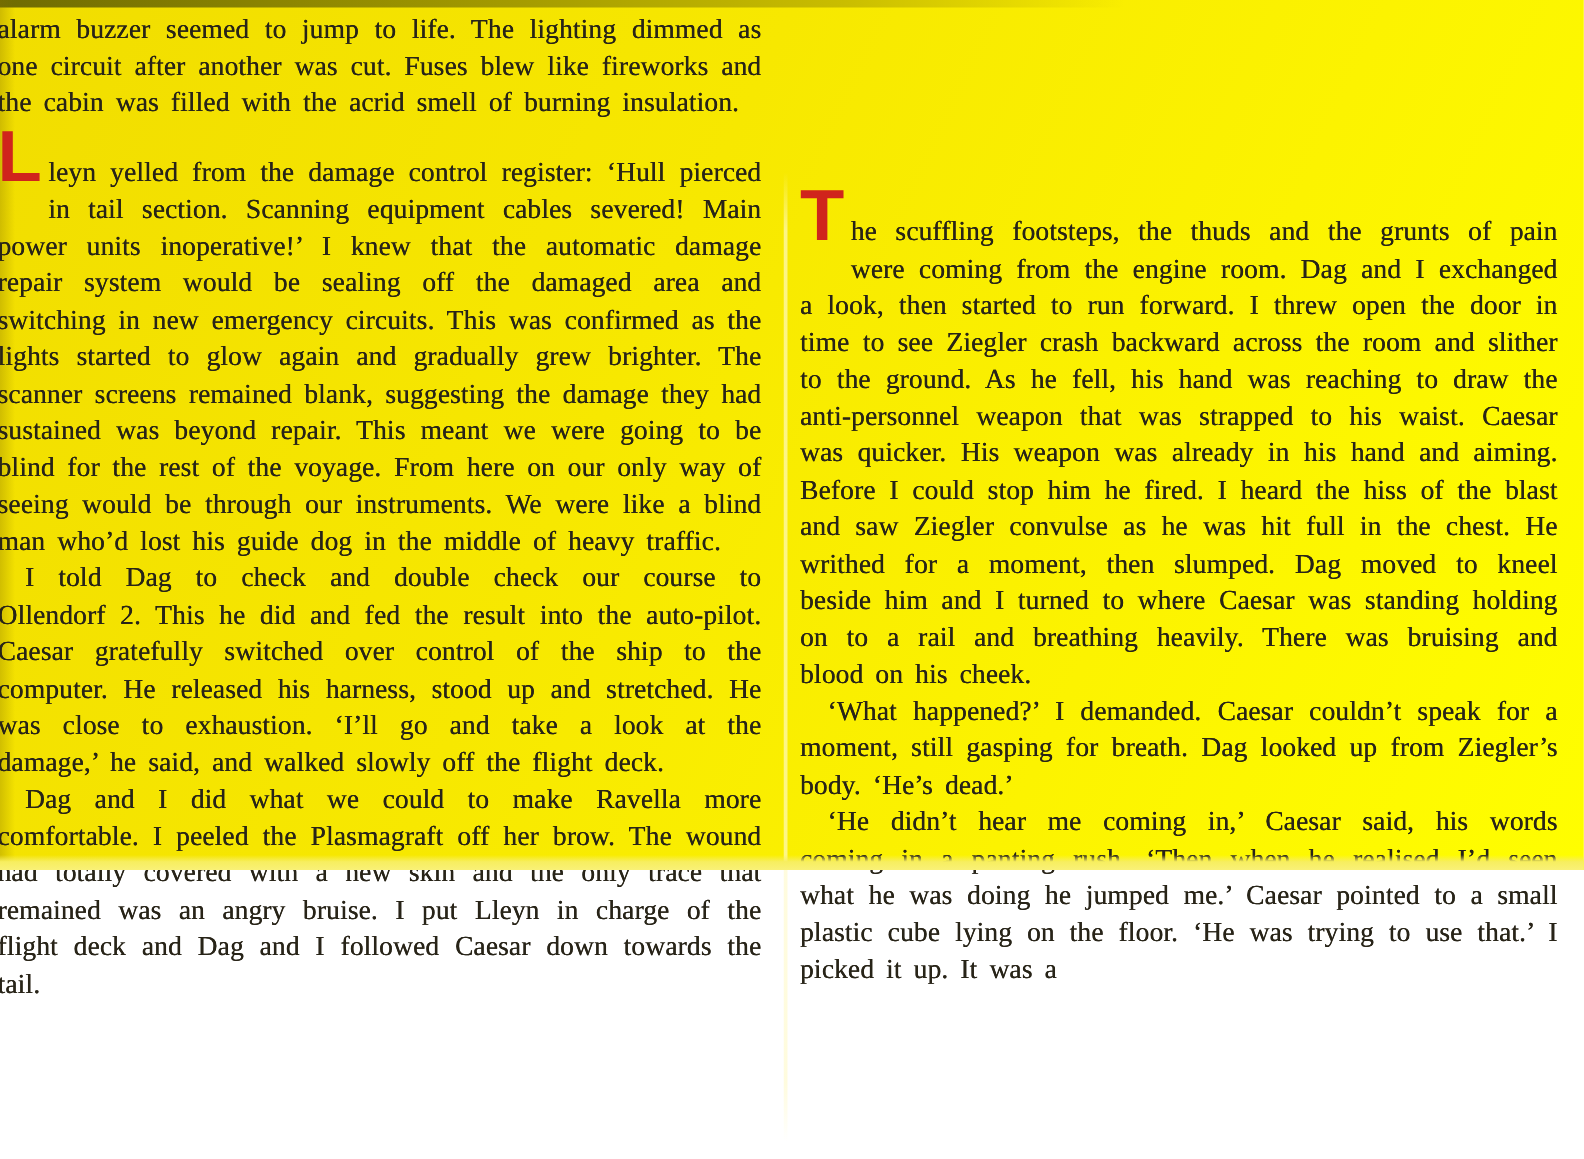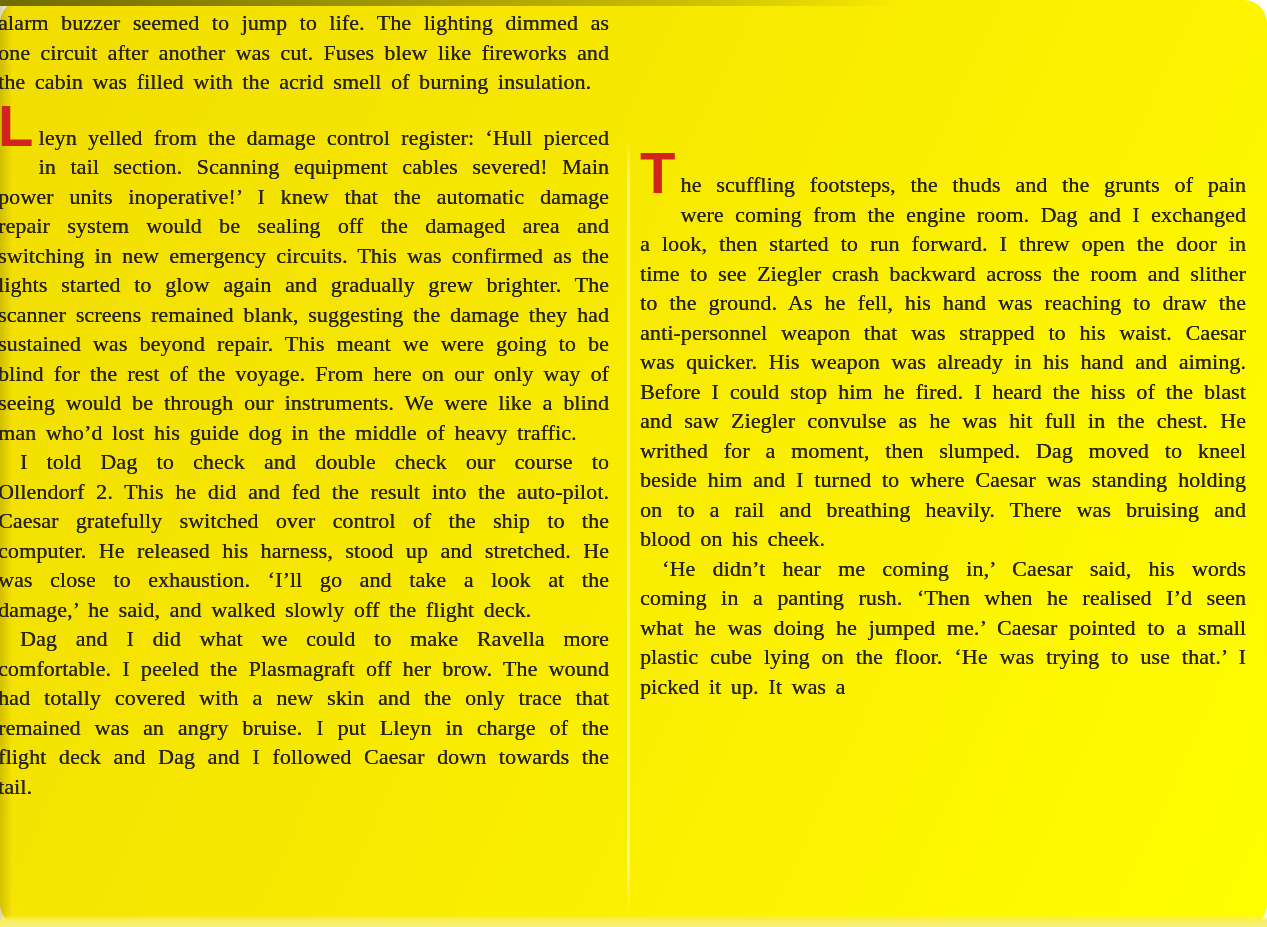--- a/index.html
+++ b/index.html
@@ -6,23 +6,22 @@
     margin: 0;
     padding: 0;
     width: 1267px;
     height: 927px;
     overflow: hidden;
   }
   .page {
     position: absolute;
     inset: 0;
     width: 1267px;
-    height: 927px;
+    height: 696px;
     background: linear-gradient(115deg, #f1dd00 0%, #f7e800 40%, #fcf300 70%, #fffe00 100%);
-    border-radius: 23px;
   }
   
   .top-edge {
     position: absolute;
     top: 0; left: 0;
     width: 900px; height: 6px;
     background: linear-gradient(to right, #6f6b02, #a39a00 45%, #c9bd00 75%, rgba(201,189,0,0));
   }
   .bottom-edge {
     position: absolute;
@@ -99,17 +98,18 @@
       <span class="dropcap" style="color: rgb(208, 36, 28);">L</span><span>leyn yelled from the damage control register: ‘Hull pierced in tail section. Scanning equipment cables severed! Main power units inoperative!’ I knew that the automatic damage repair system would be sealing off the damaged area and switching in new emergency circuits. This was confirmed as the lights started to glow again and gradually grew brighter. The scanner screens remained blank, suggesting the damage they had sustained was beyond repair. This meant we were going to be blind for the rest of the voyage. From here on our only way of seeing would be through our instruments. We were like a blind man who’d lost his guide dog in the middle of heavy traffic.</span>
     </p>
     <p class="indent">I told Dag to check and double check our course to Ollendorf 2. This he did and fed the result into the auto-pilot. Caesar gratefully switched over control of the ship to the computer. He released his harness, stood up and stretched. He was close to exhaustion. ‘I’ll go and take a look at the damage,’ he said, and walked slowly off the flight deck.</p>
     <p class="indent">Dag and I did what we could to make Ravella more comfortable. I peeled the Plasmagraft off her brow. The wound had totally covered with a new skin and the only trace that remained was an angry bruise. I put Lleyn in charge of the flight deck and Dag and I followed Caesar down towards the tail.</p>
   </div>
 
   <div class="col col-right">
     <p>
       <span class="dropcap" style="color: rgb(208, 36, 28);">T</span><span>he scuffling footsteps, the thuds and the grunts of pain were coming from the engine room. Dag and I exchanged a look, then started to run forward. I threw open the door in time to see Ziegler crash backward across the room and slither to the ground. As he fell, his hand was reaching to draw the anti-personnel weapon that was strapped to his waist. Caesar was quicker. His weapon was already in his hand and aiming. Before I could stop him he fired. I heard the hiss of the blast and saw Ziegler convulse as he was hit full in the chest. He writhed for a moment, then slumped. Dag moved to kneel beside him and I turned to where Caesar was standing holding on to a rail and breathing heavily. There was bruising and blood on his cheek.</span>
     </p>
+    <p class="indent">‘What happened?’ I demanded. Caesar couldn’t speak for a moment, still gasping for breath. Dag looked up from Ziegler’s body. ‘He’s dead.’</p>
     <p class="indent">‘He didn’t hear me coming in,’ Caesar said, his words coming in a panting rush. ‘Then when he realised I’d seen what he was doing he jumped me.’ Caesar pointed to a small plastic cube lying on the floor. ‘He was trying to use that.’ I picked it up. It was a</p>
   </div>
 
   <div class="bottom-edge"></div>
 </div>
 
 </body></html>

